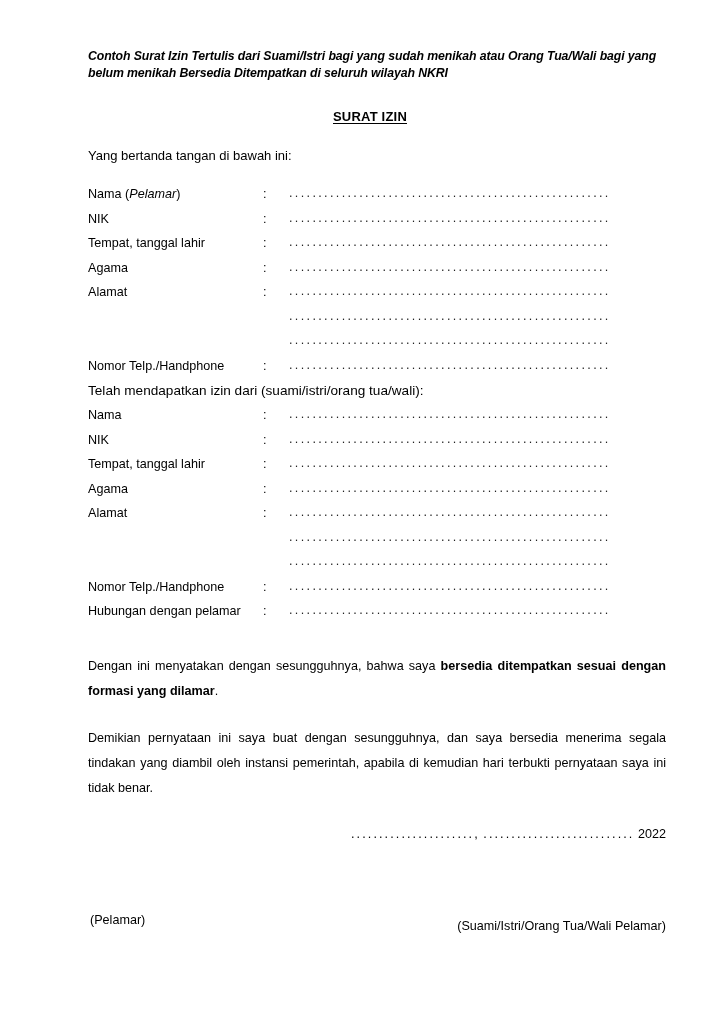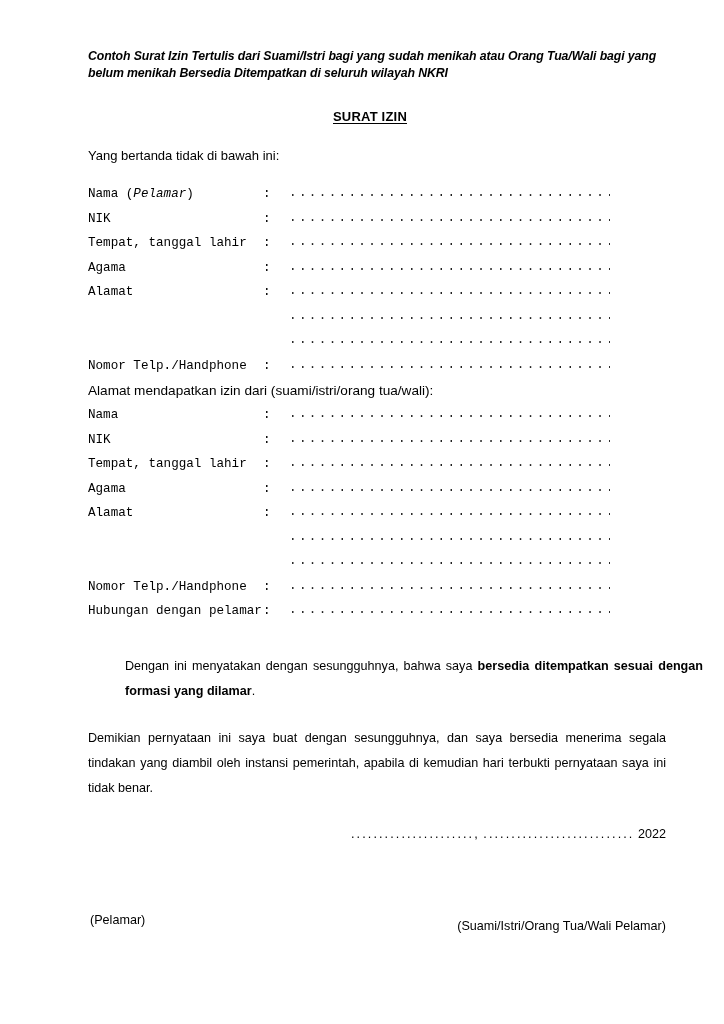--- a/index.html
+++ b/index.html
@@ -69,21 +69,20 @@
     width: 522px;
     table-layout: fixed;
   }
   .fields td {
     padding: 0;
     vertical-align: baseline;
     font-size: 12.6px;
     line-height: 24.5px;
     height: 24.5px;
     white-space: nowrap;
-    font-family: Liberation Mono, monospace;
   }
   td.f-label { width: 175px; }
   td.f-colon { width: 26px; }
   td.f-dots  { width: 321px; }
 
   .dots {
     display: block;
     font-size: 12.6px;
     letter-spacing: 2.35px;
     color: #222;
@@ -104,21 +103,21 @@
 
   
   .para {
     font-size: 12.6px;
     line-height: 25px;
     text-align: justify;
     width: 578px;
     margin: 0;
   }
   .para b { font-weight: bold; }
-  .p-declare { margin-top: 30px; margin-left: 37px; }
+  .p-declare { margin-top: 30px; }
   .p-closing { margin-top: 22px; }
 
   
   .date-row {
     margin-top: 26px;
     width: 578px;
     text-align: right;
     font-size: 12.6px;
     white-space: nowrap;
   }
@@ -167,21 +166,21 @@
 
 <div class="page">
   <div class="content">
 
     <div class="doc-header">Contoh Surat Izin Tertulis dari Suami/Istri bagi yang sudah menikah atau Orang Tua/Wali bagi yang belum menikah Bersedia Ditempatkan di seluruh wilayah NKRI</div>
 
     <div class="doc-title-wrap">
       <span class="doc-title">SURAT IZIN</span>
     </div>
 
-    <p class="intro-line">Yang bertanda tidak di bawah ini:</p>
+    <p class="intro-line">Yang bertanda tangan di bawah ini:</p>
 
     <table class="fields">
       <tbody>
         <tr>
           <td class="f-label">Nama (<i>Pelamar</i>)</td>
           <td class="f-colon">:</td>
           <td class="f-dots">
               <span class="dots">..............................................................</span>
             </td>
         </tr>
@@ -230,21 +229,21 @@
         <tr>
           <td class="f-label">Nomor Telp./Handphone</td>
           <td class="f-colon">:</td>
           <td class="f-dots">
               <span class="dots">..............................................................</span>
             </td>
         </tr>
       </tbody>
     </table>
 
-    <p class="mid-heading">Alamat mendapatkan izin dari (suami/istri/orang tua/wali):</p>
+    <p class="mid-heading">Telah mendapatkan izin dari (suami/istri/orang tua/wali):</p>
 
     <table class="fields">
       <tbody>
         <tr>
           <td class="f-label">Nama</td>
           <td class="f-colon">:</td>
           <td class="f-dots">
               <span class="dots">..............................................................</span>
             </td>
         </tr>

